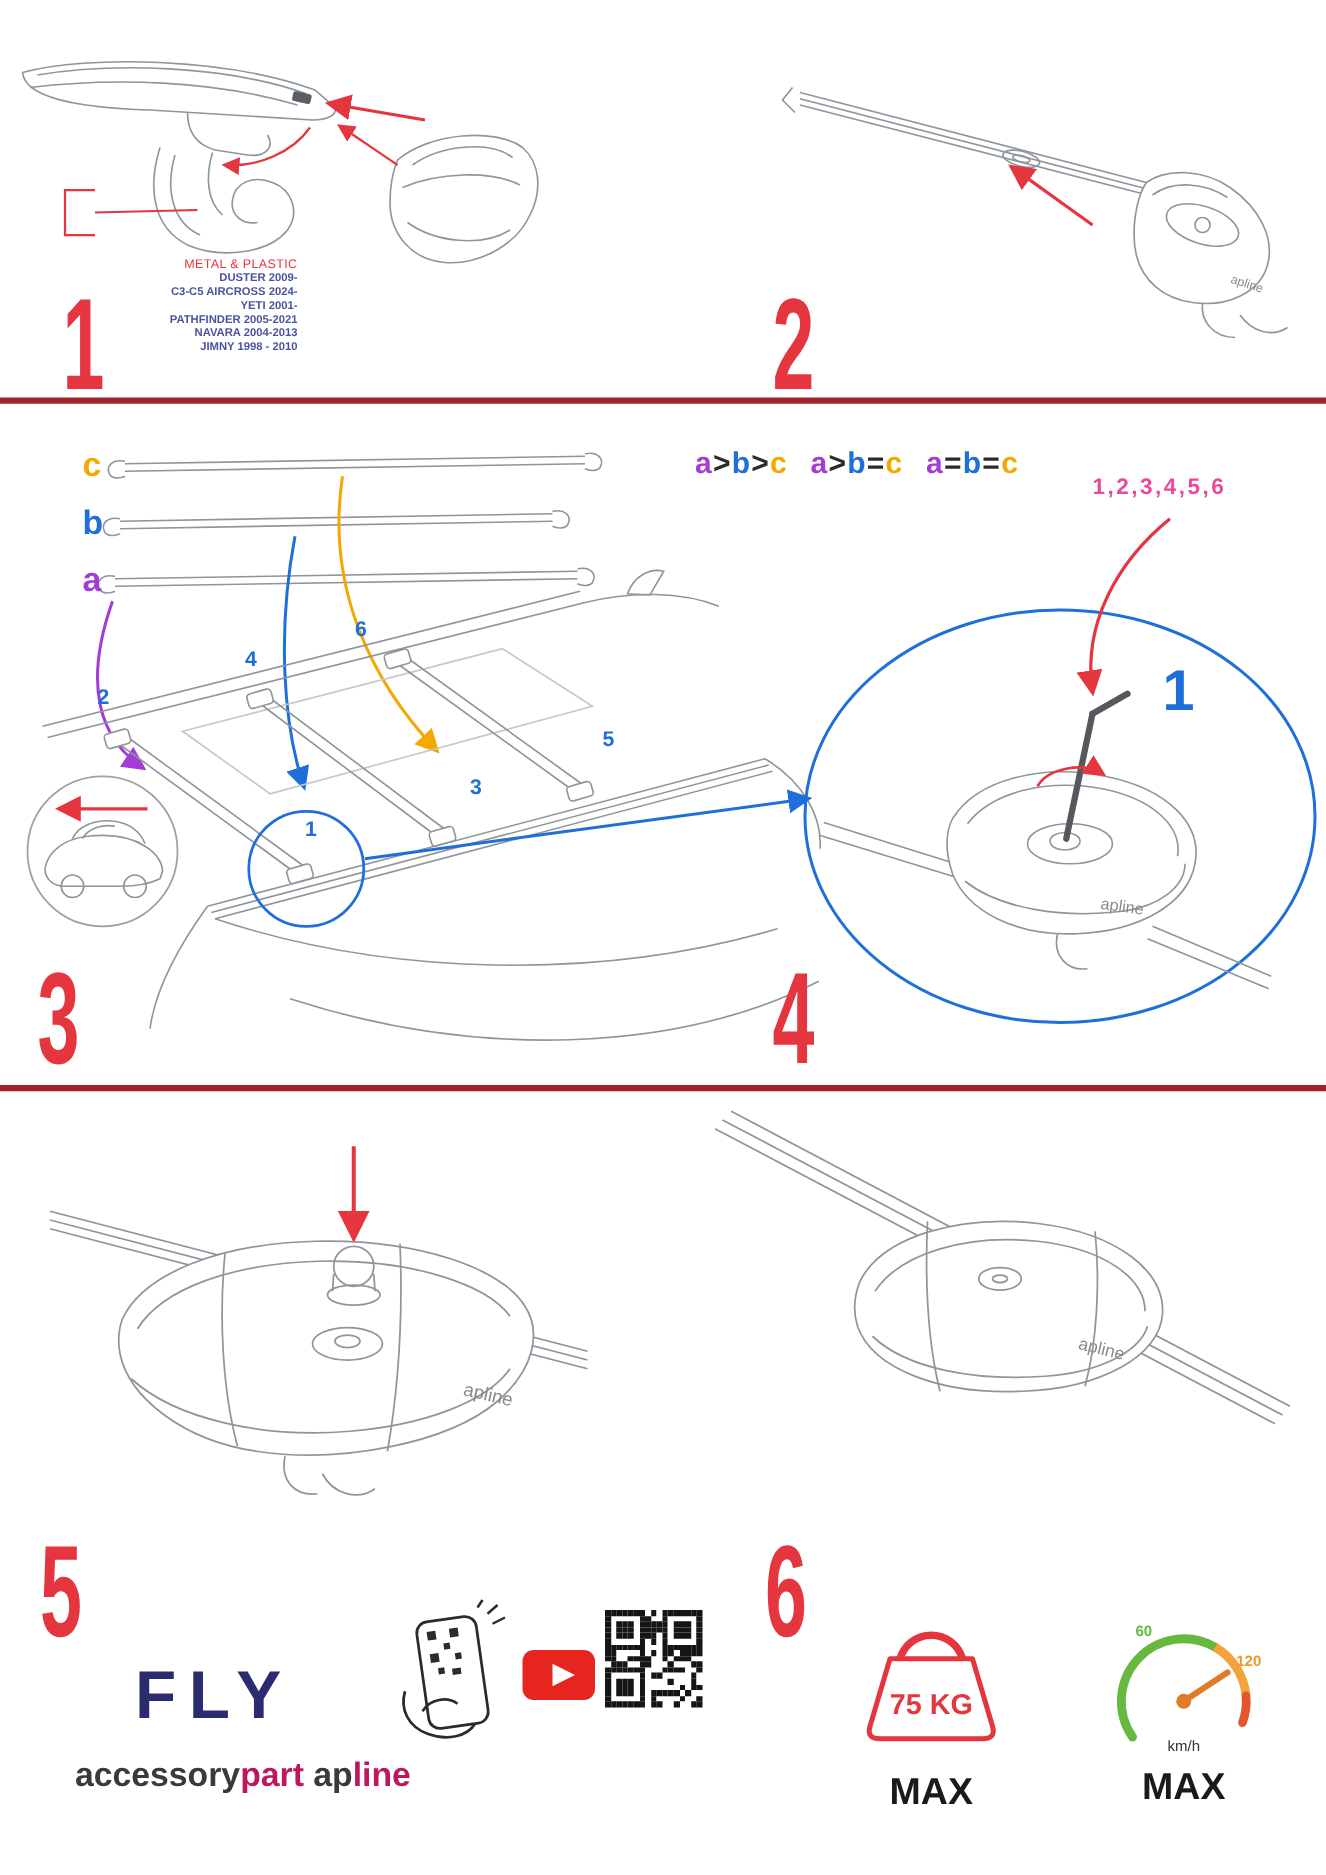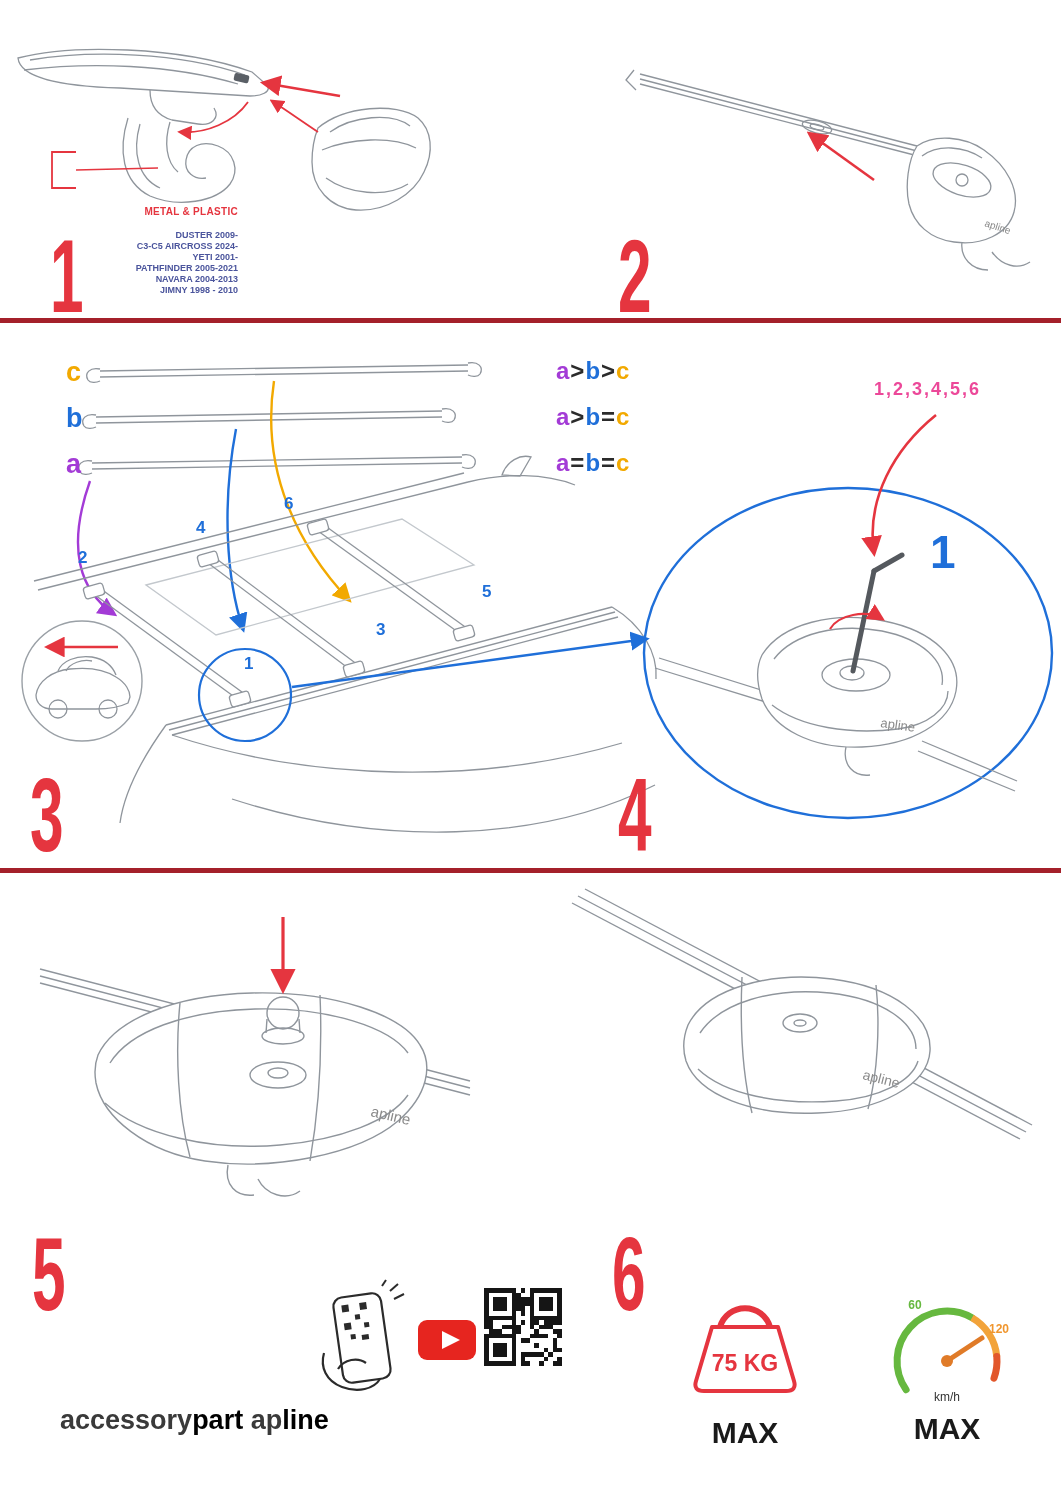--- a/index.html
+++ b/index.html
@@ -3,30 +3,30 @@
 <meta charset="utf-8">
 <style>
   *{margin:0;padding:0;box-sizing:border-box}
   html,body{width:1061px;height:1500px}
   body{background:#fff;font-family:"Liberation Sans",sans-serif;position:relative;overflow:hidden}
   svg text{font-family:"Liberation Sans",sans-serif}
   .sec{position:absolute;left:0;width:1061px}
   .divider{position:absolute;left:0;width:1061px;height:5px;background:#a4202a}
   .numeral{position:absolute;font-weight:700;color:#e5353f;font-size:104px;line-height:1;transform:scaleX(.58);transform-origin:left top}
   .veh-block{position:absolute;text-align:right;width:150px}
-  .veh-title{font-size:10px;font-weight:700;color:#e5353f;letter-spacing:.3px;margin-bottom:13px}
+  .veh-title{font-size:10px;font-weight:400;color:#e5353f;letter-spacing:.3px;margin-bottom:0}
   .veh-line{font-size:9px;font-weight:700;color:#4a549c;line-height:11px}
-  .legend{position:absolute;display:flex;flex-direction:column;gap:18px;font-size:24px;font-weight:700;line-height:28px}
+  .legend{position:absolute;display:flex;flex-direction:row;gap:18px;font-size:24px;font-weight:700;line-height:28px}
   .legend-row span{letter-spacing:1px}
   .tok-a{color:#a33bd6}.tok-b{color:#1f6fd9}.tok-c{color:#f2a900}.tok-op{color:#2b2b2b}
   .seq{position:absolute;font-size:18px;font-weight:700;color:#ec4899;letter-spacing:2px}
   .big-one{position:absolute;font-size:46px;font-weight:700;color:#1f6fd9}
   .brand-fly{position:absolute;font-size:54px;font-weight:700;color:#2b2c6f;letter-spacing:10px}
   .brand-line{position:absolute;font-size:27px;font-weight:700;color:#3a3a3a;letter-spacing:0}
-  .brand-line .red{color:#000000}
+  .brand-line .red{color:#be185d}
   .qr{position:absolute;display:grid;grid-template-columns:repeat(17,1fr);grid-template-rows:repeat(17,1fr);width:78px;height:78px}
   .qr div.on{background:#151515}
 </style>
 </head>
 <body>
 
 <div class="sec" style="top:0;height:318px">
   <svg width="1061" height="318" viewBox="0 0 1061 318">
     <defs>
       <marker id="s1-red" viewBox="0 0 10 10" refX="8" refY="5" markerWidth="8" markerHeight="8" orient="auto-start-reverse">
@@ -314,20 +314,21 @@
       <text x="30" y="28" font-size="12" font-weight="bold" fill="#66b83f" text-anchor="middle">60</text>
       <text x="114" y="52" font-size="12" font-weight="bold" fill="#f0962e" text-anchor="middle">120</text>
       <text x="62" y="120" font-size="12" fill="#333" text-anchor="middle">km/h</text>
       <text x="62" y="158" font-size="30" font-weight="bold" fill="#1a1a1a" text-anchor="middle">MAX</text>
     </g>
   </svg>
 
   
   <div class="numeral" style="left:32px;top:349px">5</div>
   <div class="numeral" style="left:612px;top:349px">6</div>
+  <div class="brand-fly" style="left:108px;top:452px">FLY</div>
   <div class="brand-line" style="left:60px;top:532px">
     <span>accessory</span><span class="red">part</span>&nbsp;<span>ap</span><span class="red">line</span>
   </div>
   <div class="qr" style="left:484px;top:415px">
       <div class="on"></div>
       <div class="on"></div>
       <div class="on"></div>
       <div class="on"></div>
       <div class="on"></div>
       <div class="on"></div>

